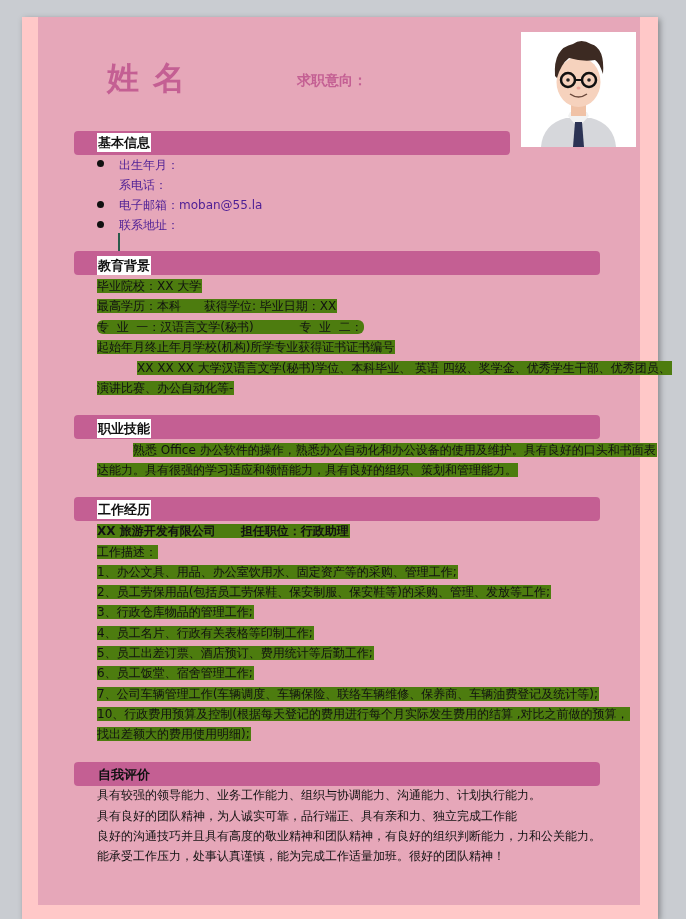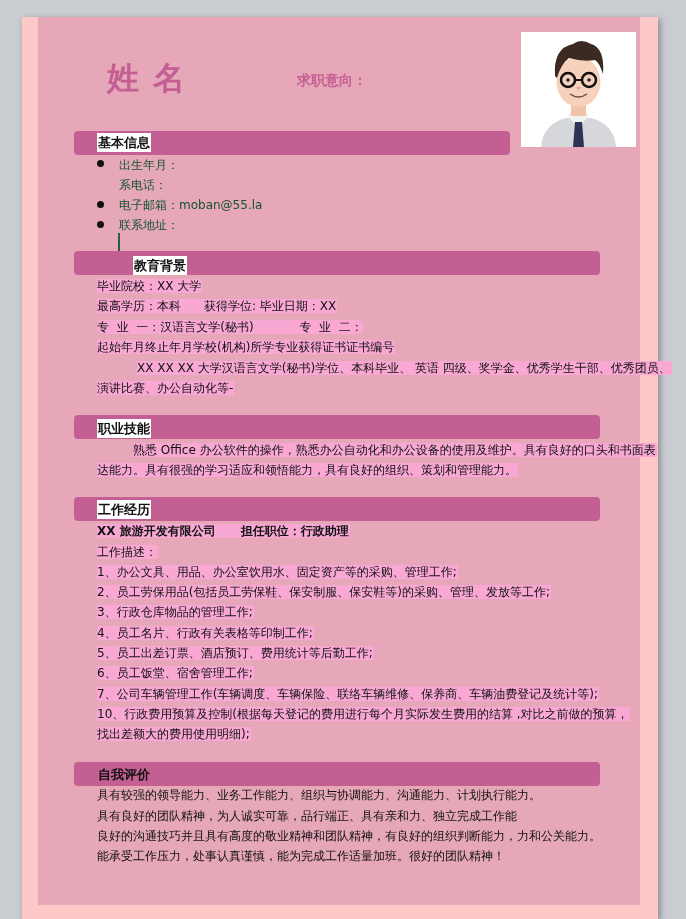--- a/index.html
+++ b/index.html
@@ -37,26 +37,26 @@
   .section-title {
     position: absolute; left: 97px;
     font-size: 13px; font-weight: bold; color: #111;
     background: #fff; line-height: 19px; padding: 0 1px;
   }
   .section-title.nobg { background: transparent; }
   .line {
     position: absolute; left: 97px; font-size: 12px; color: #111;
     line-height: 18px; white-space: nowrap;
   }
-  .hl { background: #f9a8d4; padding-right: 1px; }
+  .hl { background: #4d7c0f; padding-right: 1px; }
   .bold { font-weight: bold; }
   .bullet {
     position: absolute; left: 97px; width: 7px; height: 7px; border-radius: 50%; background: #111;
   }
-  .blist { position: absolute; left: 119px; font-size: 12px; color: #14532d; line-height: 18px; }
+  .blist { position: absolute; left: 119px; font-size: 12px; color: #4c1d95; line-height: 18px; }
   .cursor { position: absolute; left: 118px; top: 233px; width: 2px; height: 22px; background: #2a5a4a; }
 </style>
 </head>
 <body>
 
 <div class="page">
   <div class="page-inner"></div>
 </div>
 
 <div class="name">姓名</div>
@@ -85,21 +85,21 @@
 <span class="bullet" style="top:160px;"></span>
 <div class="blist" style="top:156px;">出生年月：</div>
 <div class="blist" style="top:176px;">系电话：</div>
 <span class="bullet" style="top:201px;"></span>
 <div class="blist" style="top:196px;">电子邮箱：moban@55.la</div>
 <span class="bullet" style="top:221px;"></span>
 <div class="blist" style="top:216px;">联系地址：</div>
 <div class="cursor"></div>
 
 <div class="section-bar" style="top:251px;width:526px;"></div>
-<div class="section-title" style="top:256px;margin-left:36px;">教育背景</div>
+<div class="section-title" style="top:256px;">教育背景</div>
 <div class="line" style="top:277px;"><span class="hl">毕业院校：XX 大学</span></div>
 <div class="line" style="top:297px;"><span class="hl" style="white-space:pre;">最高学历：本科      获得学位: 毕业日期：XX</span></div>
 <div class="line" style="top:318px;"><span class="hl" style="white-space:pre;border-radius:6px;">专  业  一：汉语言文学(秘书)            专  业  二：</span></div>
 <div class="line" style="top:338px;"><span class="hl">起始年月终止年月学校(机构)所学专业获得证书证书编号</span></div>
 <div class="line" style="top:359px;padding-left:40px;"><span class="hl">XX XX XX 大学汉语言文学(秘书)学位、本科毕业、 英语 四级、奖学金、优秀学生干部、优秀团员、</span></div>
 <div class="line" style="top:379px;"><span class="hl">演讲比赛、办公自动化等-</span></div>
 
 <div class="section-bar" style="top:415px;width:526px;"></div>
 <div class="section-title" style="top:419px;">职业技能</div>
 <div class="line" style="top:441px;padding-left:36px;"><span class="hl">熟悉 Office 办公软件的操作，熟悉办公自动化和办公设备的使用及维护。具有良好的口头和书面表</span></div>

